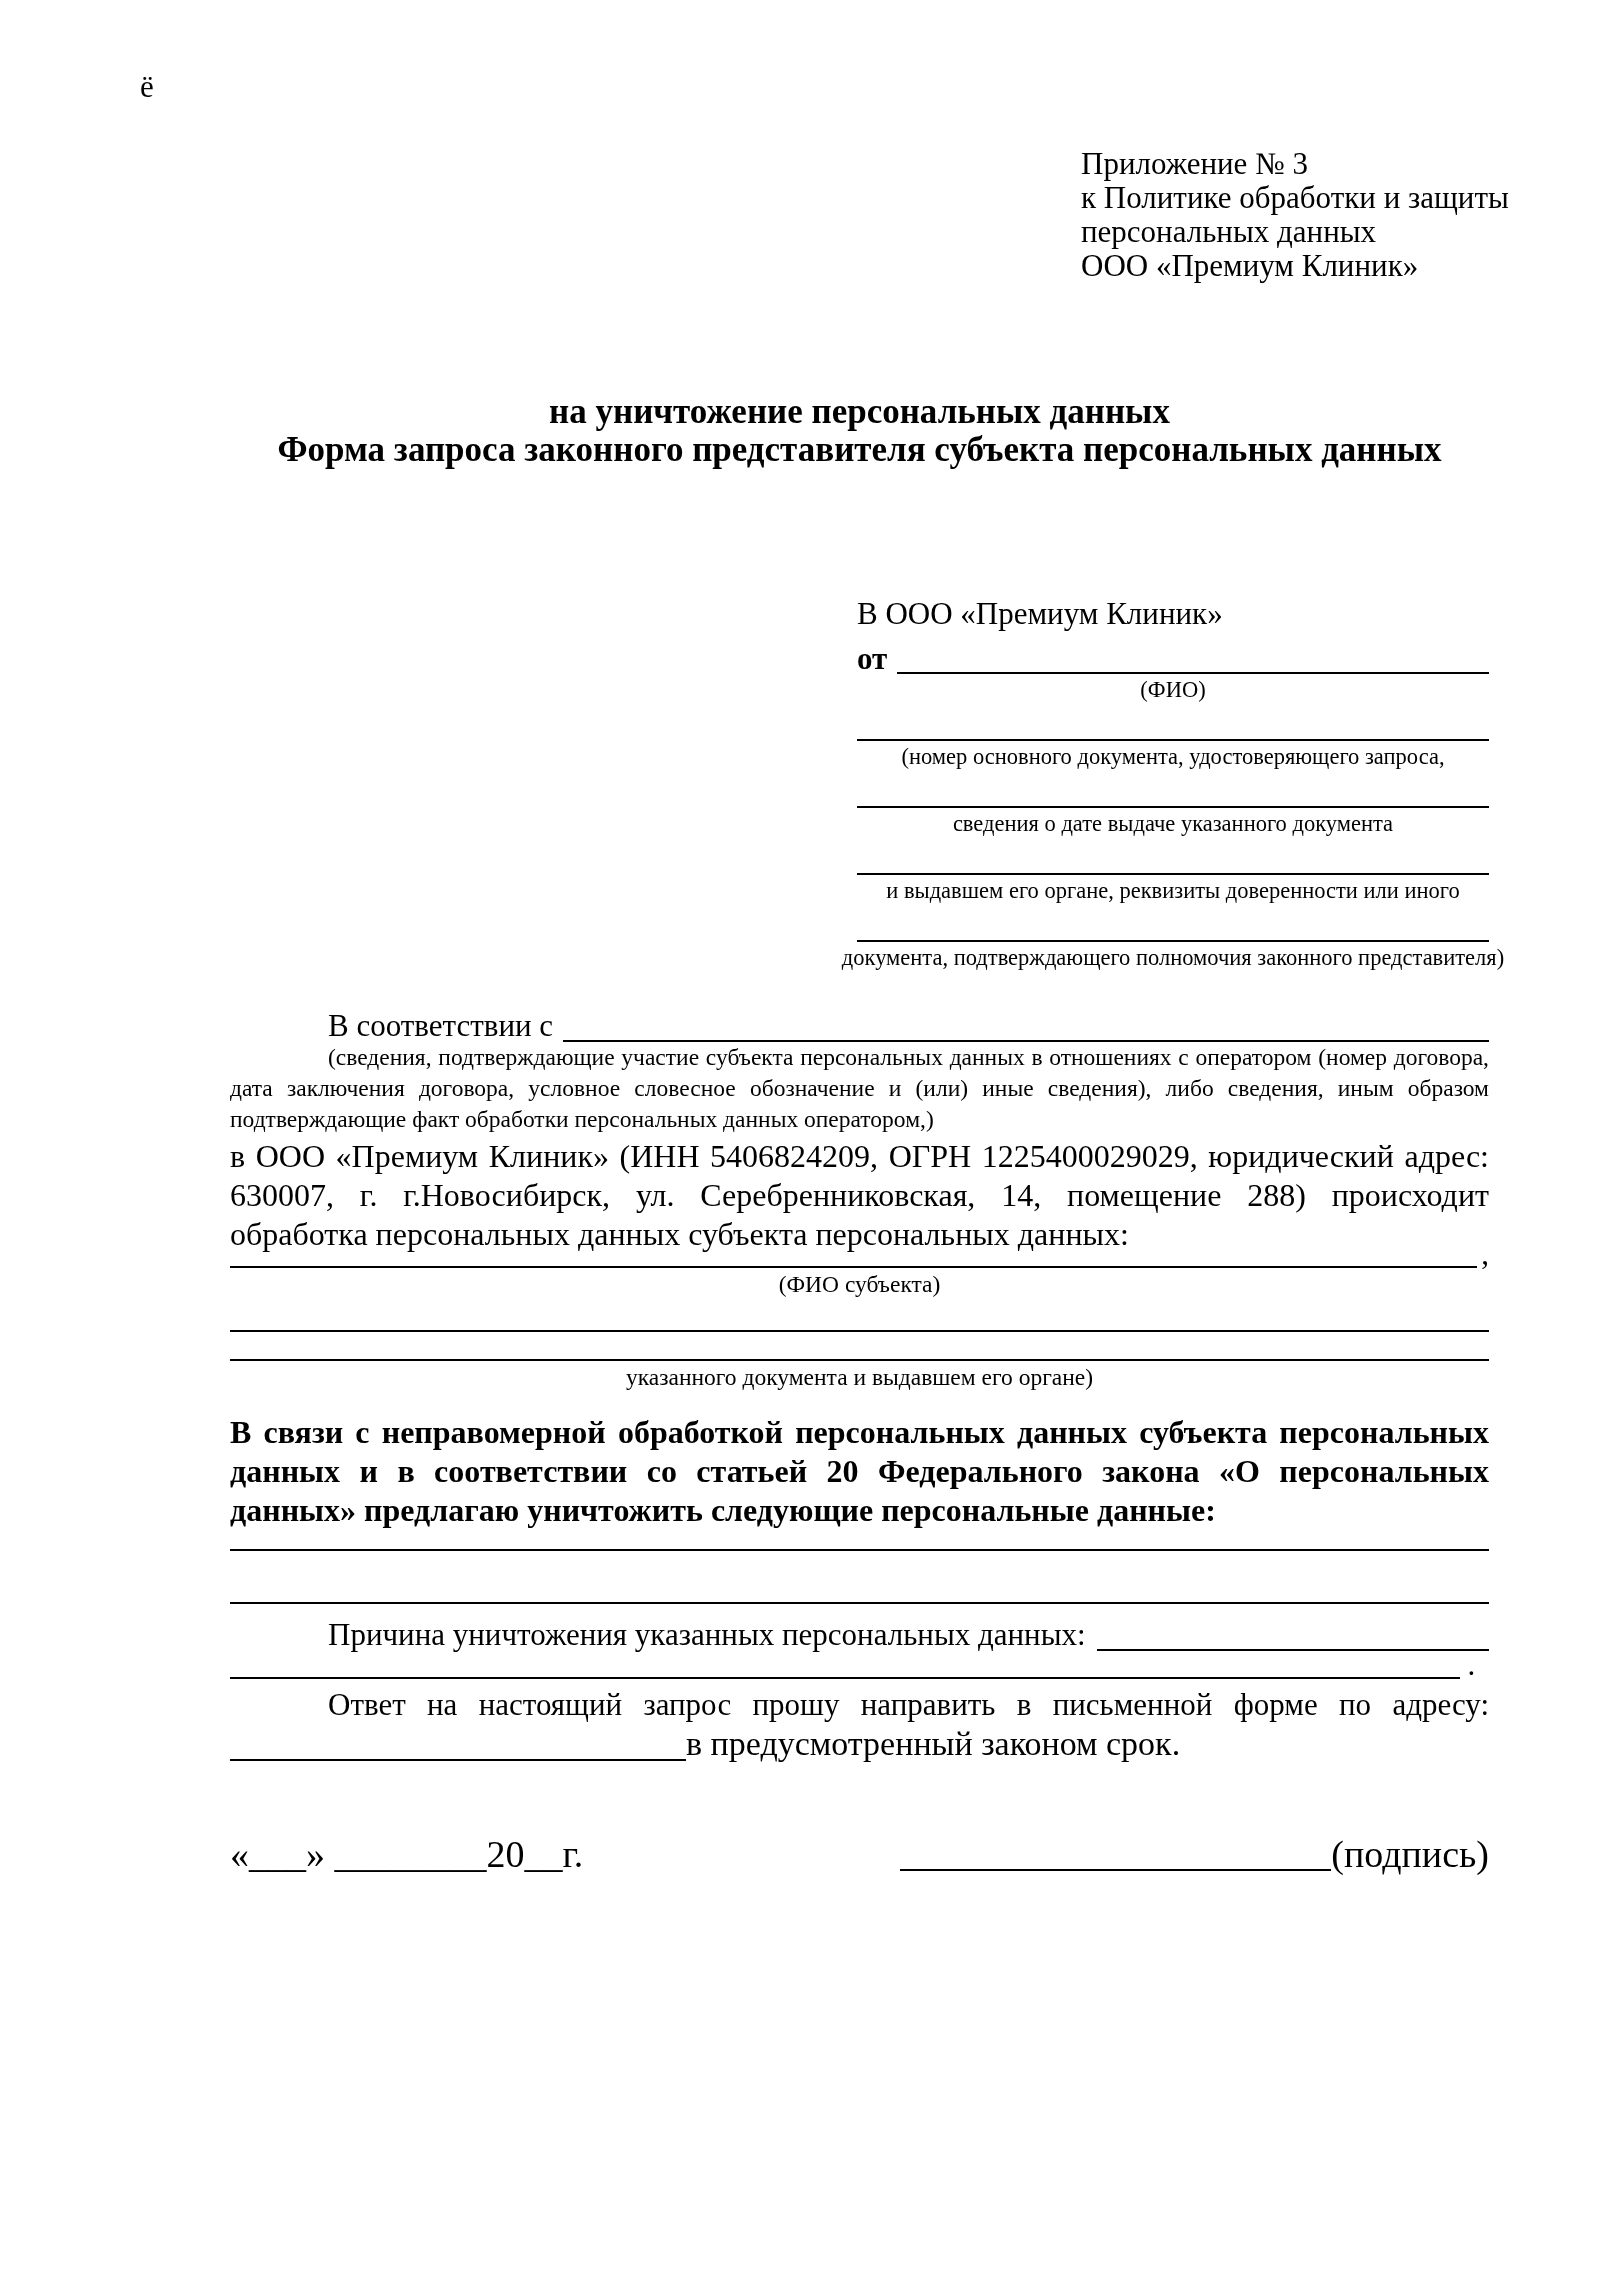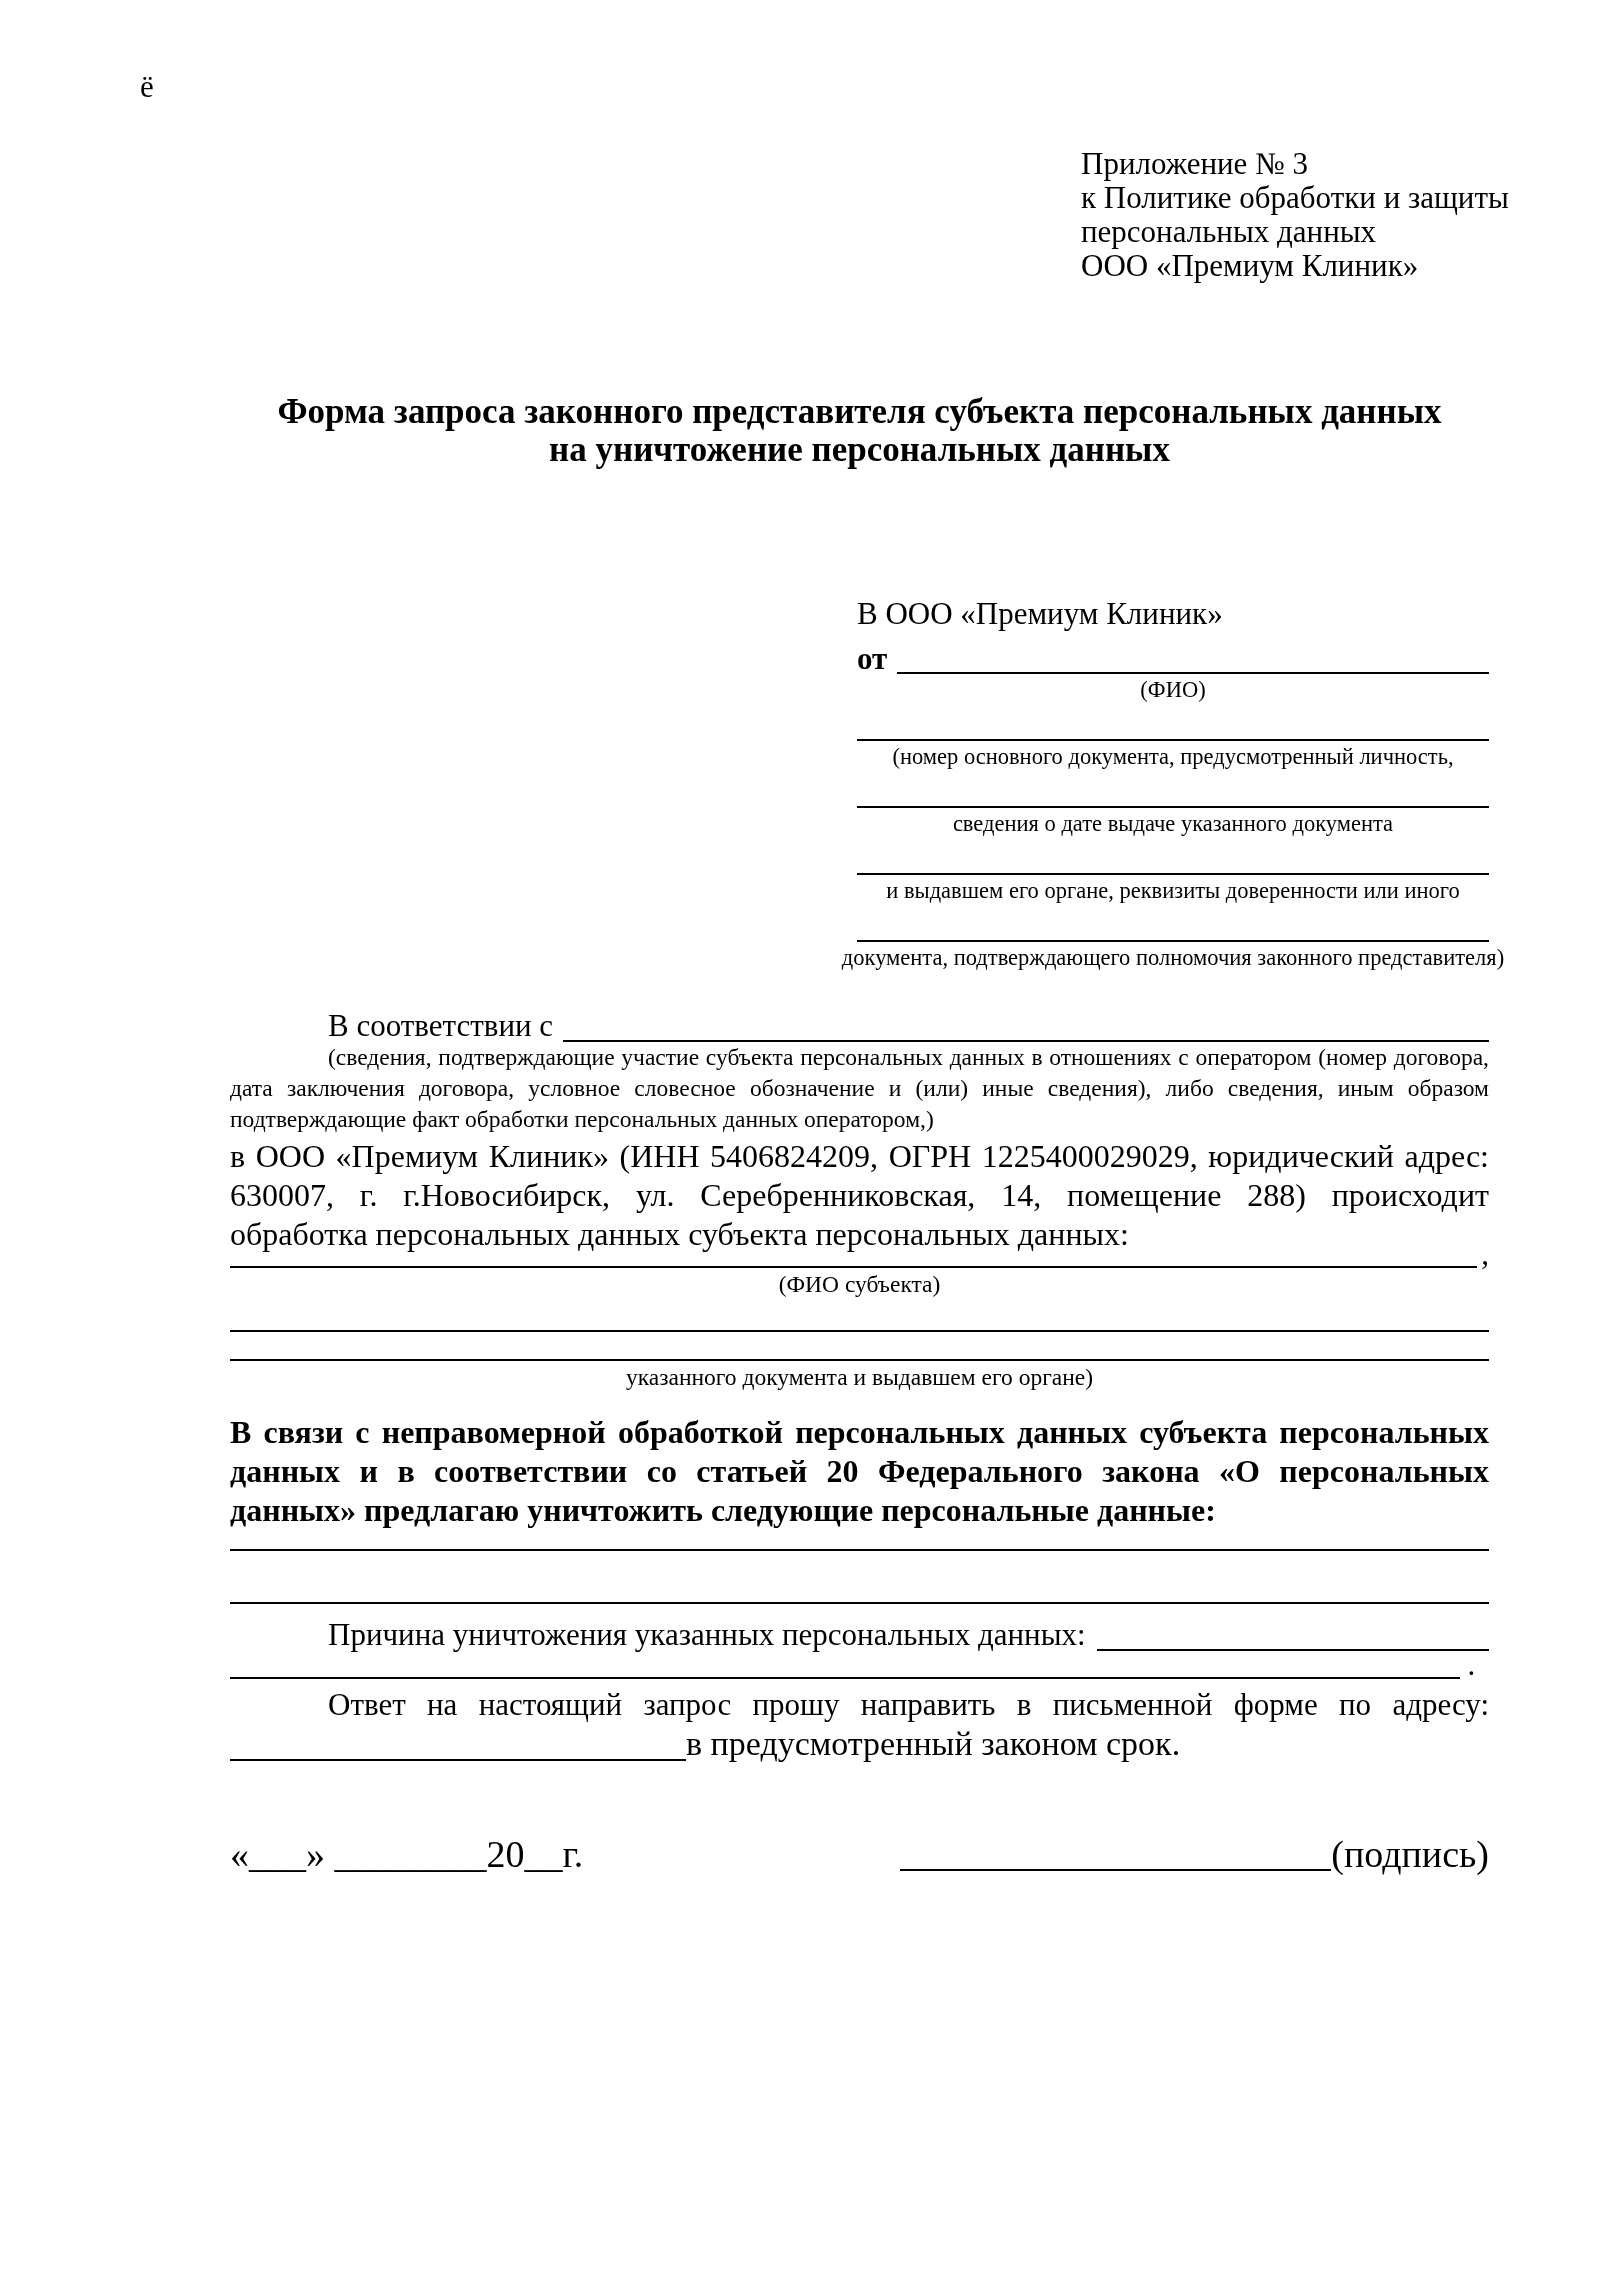--- a/index.html
+++ b/index.html
@@ -72,37 +72,37 @@
   <div class="content">
 
     <div class="appendix">
       <div>Приложение № 3</div>
       <div>к Политике обработки и защиты</div>
       <div>персональных данных</div>
       <div>ООО «Премиум Клиник»</div>
     </div>
 
     <div class="title">
+      <div>на уничтожение персональных данных</div>
       <div>Форма запроса законного представителя субъекта персональных данных</div>
-      <div>на уничтожение персональных данных</div>
     </div>
 
     <div class="addressee">
       <div class="adr-to">В ООО «Премиум Клиник»</div>
       <div class="from-row">
         <span class="label">от</span>
         <span class="flex-fill uline"></span>
       </div>
       <div class="adr-caption">
         <span>(ФИО)</span>
       </div>
 
       <div class="adr-fill"></div>
       <div class="adr-caption">
-        <span>(номер основного документа, предусмотренный личность,</span>
+        <span>(номер основного документа, удостоверяющего запроса,</span>
       </div>
 
       <div class="adr-fill"></div>
       <div class="adr-caption">
         <span>сведения о дате выдаче указанного документа</span>
       </div>
 
       <div class="adr-fill"></div>
       <div class="adr-caption">
         <span>и выдавшем его органе, реквизиты доверенности или иного</span>

